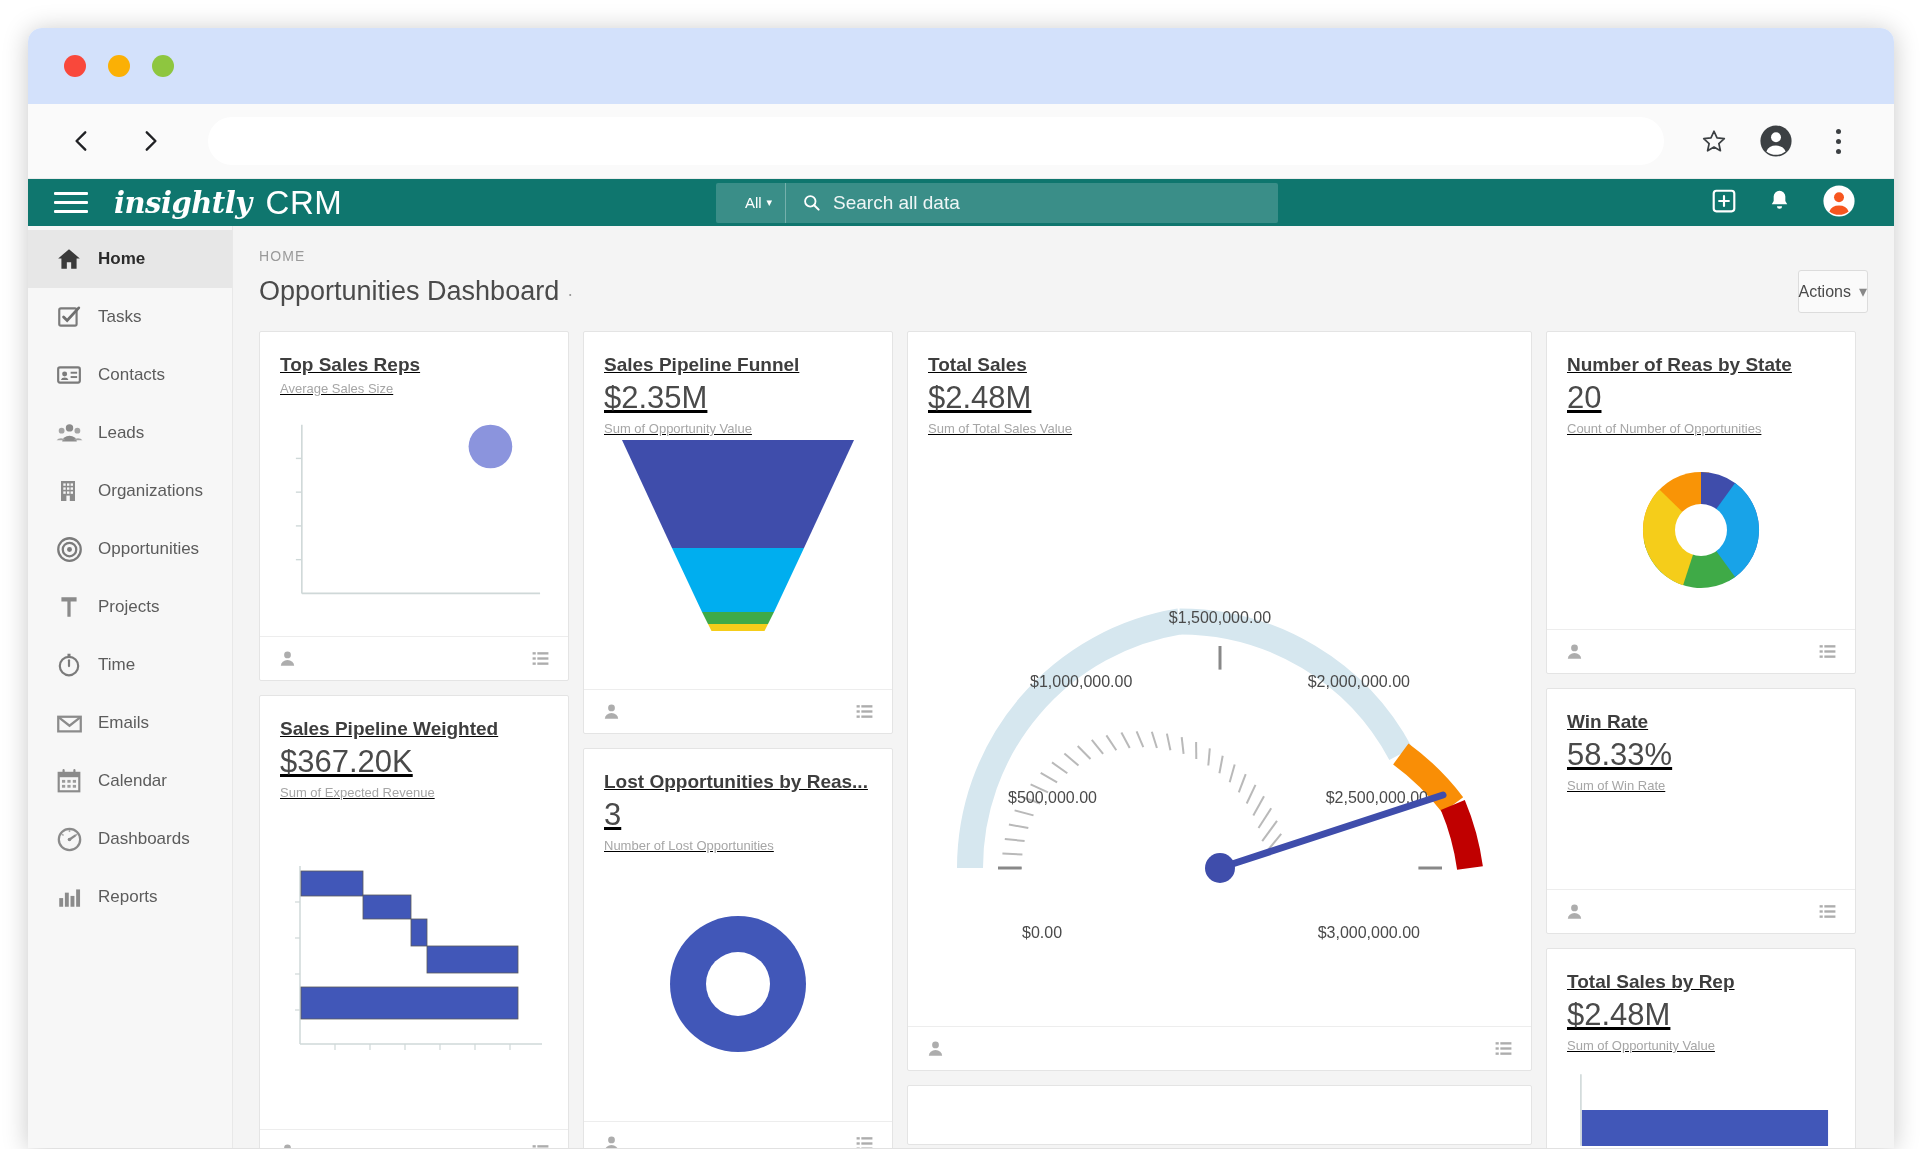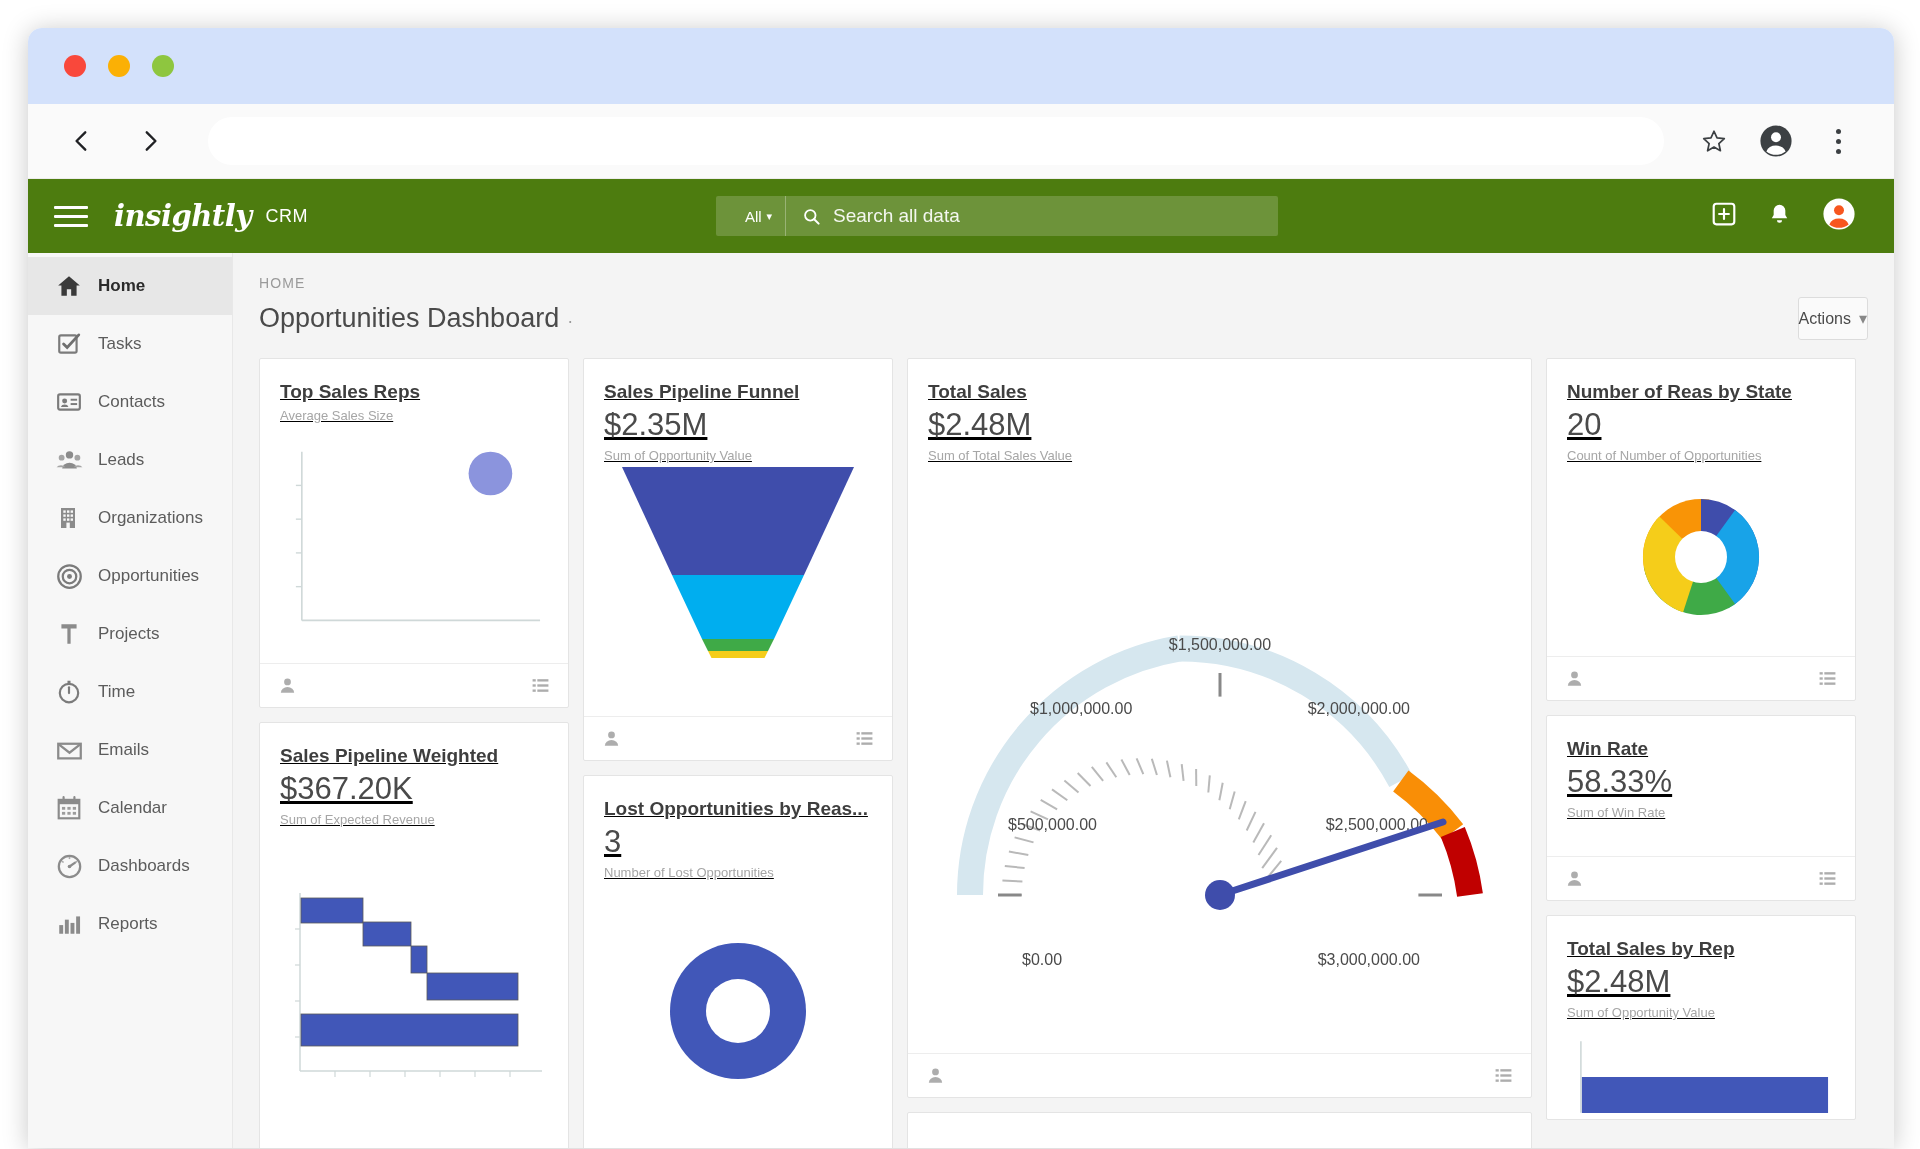--- a/index.html
+++ b/index.html
@@ -48,31 +48,31 @@
   }
   .tb-icon {
     width: 52px; height: 52px; margin-left: 10px;
     display: flex; align-items: center; justify-content: center;
   }
   .kebab { display: flex; flex-direction: column; gap: 5px; align-items: center; }
   .kebab i { width: 5px; height: 5px; border-radius: 50%; background: #3c4043; display: block; }
 
   
   .appbar {
-    height: 74px; background: #4d7c0f;
+    height: 47px; background: #0f766e;
     display: flex; align-items: center; padding: 0 26px;
     position: relative;
   }
   .hamburger { width: 34px; margin-right: 26px; cursor: pointer; }
   .hamburger i { display: block; height: 3px; background: #fff; margin: 6px 0; border-radius: 1px; }
   .logo {
     color: #fff; font-size: 29px; font-style: italic; font-weight: bold;
     font-family: "DejaVu Serif", serif; letter-spacing: -0.5px;
   }
-  .logo-sub { color: #fff; font-size: 18px; margin-left: 14px; letter-spacing: 0.5px; }
+  .logo-sub { color: #fff; font-size: 33px; margin-left: 14px; letter-spacing: 0.5px; }
   .searchwrap {
     position: absolute; left: 688px; width: 562px;
     height: 40px; background: rgba(255,255,255,0.18);
     display: flex; align-items: center; border-radius: 2px;
   }
   .search-scope {
     width: 70px; height: 100%; display: flex; align-items: center; justify-content: center;
     color: #fff; font-size: 15px; border-right: 1px solid rgba(255,255,255,0.3); padding-left: 16px;
   }
   .search-scope .caret { margin-left: 5px; font-size: 11px; }
@@ -685,21 +685,21 @@
                         <rect x="2" y="10.5" width="4" height="3"></rect>
                         <rect x="8" y="10.5" width="14" height="3"></rect>
                         <rect x="2" y="17" width="4" height="3"></rect>
                         <rect x="8" y="17" width="14" height="3"></rect>
                       </g>
                     </svg>
                 </span>
               </div>
             </div>
 
-            <div class="card" style="height:186px">
+            <div class="card" style="height:246px">
               <div class="card-body">
                 <div class="card-title">Win Rate</div>
                 <div class="card-value">58.33%</div>
                 <div class="card-sub">Sum of Win Rate</div>
               </div>
               <div class="card-foot">
                 <span class="foot-ico">
                   <svg width="19" height="19" viewBox="0 0 24 24">
                       <circle cx="12" cy="7.5" r="4.3" fill="#6b6b6b"></circle>
                       <path d="M3.6 21 a8.4 7 0 0 1 16.8 0 Z" fill="#6b6b6b"></path>

